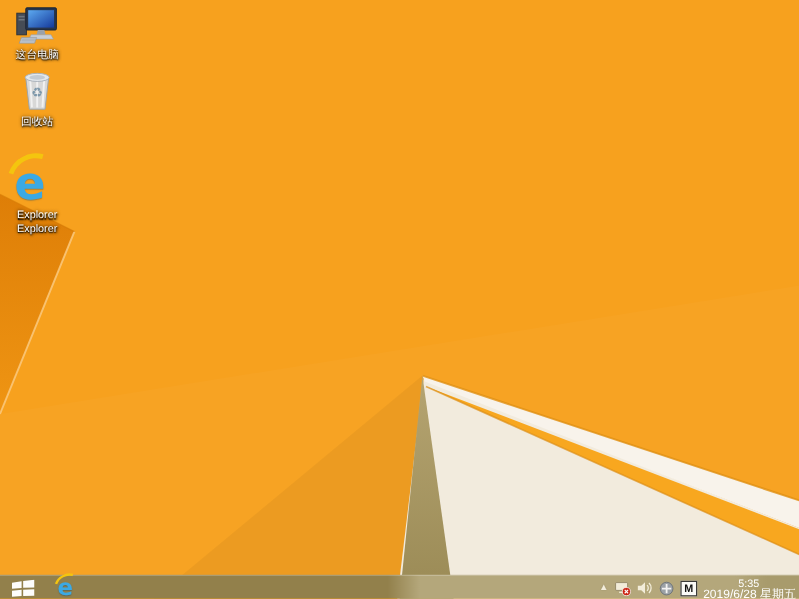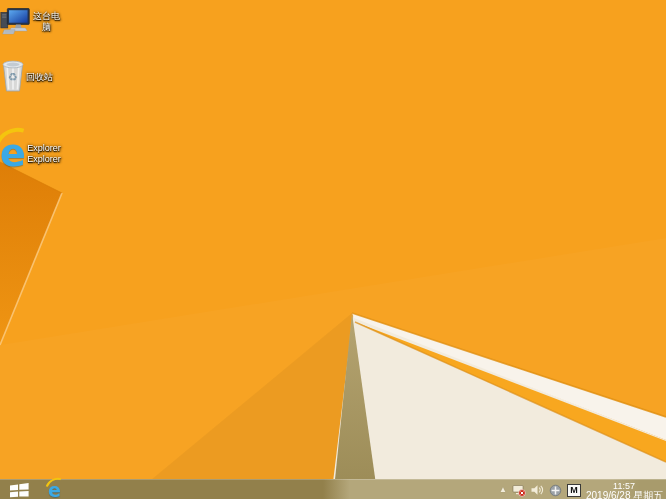--- a/index.html
+++ b/index.html
@@ -3,21 +3,21 @@
 <meta charset="utf-8">
 <style>
   * { margin:0; padding:0; box-sizing:border-box; }
   html,body { width:666px; height:499px; overflow:hidden; }
   body { position:relative; font-family:"Liberation Sans","DejaVu Sans",sans-serif; background:#F7A11E; }
 
   
   .wallpaper { position:absolute; inset:0; z-index:0; }
 
   
-  .icon-cell { position:absolute; left:0; width:62px; display:flex; flex-direction:row; align-items:center; z-index:2; cursor:default; }
+  .icon-cell { position:absolute; left:0; width:62px; display:flex; flex-direction:column; align-items:center; z-index:2; cursor:default; }
   .icon-cell .glyph { display:block; }
   .icon-label {
     margin-top:2px; font-size:9px; line-height:11px; color:#fff; text-align:center;
     text-shadow:0 1px 1px #000, 0 0 3px rgba(0,0,0,.85), 1px 1px 2px rgba(0,0,0,.7);
     max-width:58px; word-wrap:break-word;
   }
   
   .ie-logo { position:relative; display:block; }
   .ie-logo .e { font-weight:bold; color:#3BA9E4; font-family:"DejaVu Sans",sans-serif; line-height:1; display:block;
                 text-shadow:0 1px 1px rgba(0,60,110,.35); }
@@ -170,17 +170,17 @@
         <circle cx="6.5" cy="6.5" r="5.3" fill="#9BA1A6" stroke="#6F7579" stroke-width="0.8"></circle>
         <path d="M6.5,2.6 L6.5,10.4 M2.6,6.5 L10.4,6.5" stroke="#F3F3F2" stroke-width="1.5"></path>
       </svg>
     </div>
 
     <div class="ime-box">
       <span>M</span>
     </div>
 
     <div class="clock">
-      <div class="time">11:57</div>
+      <div class="time">5:35</div>
       <div class="date">2019/6/28 星期五</div>
     </div>
   </div>
 </div>
 
 </body></html>

